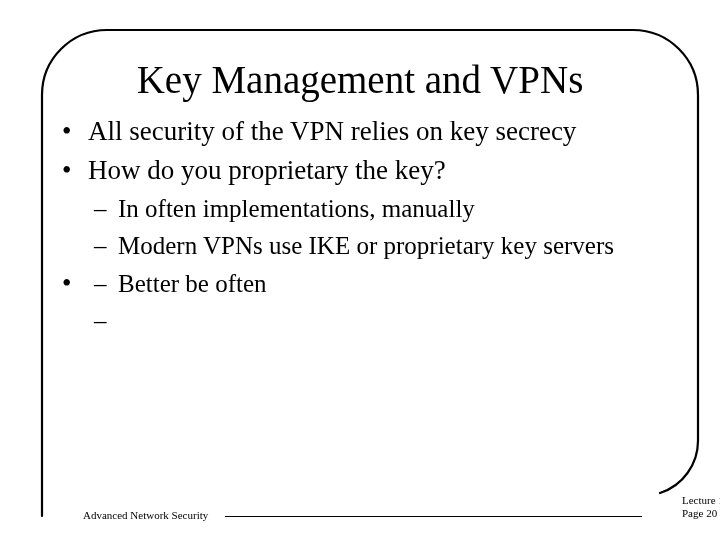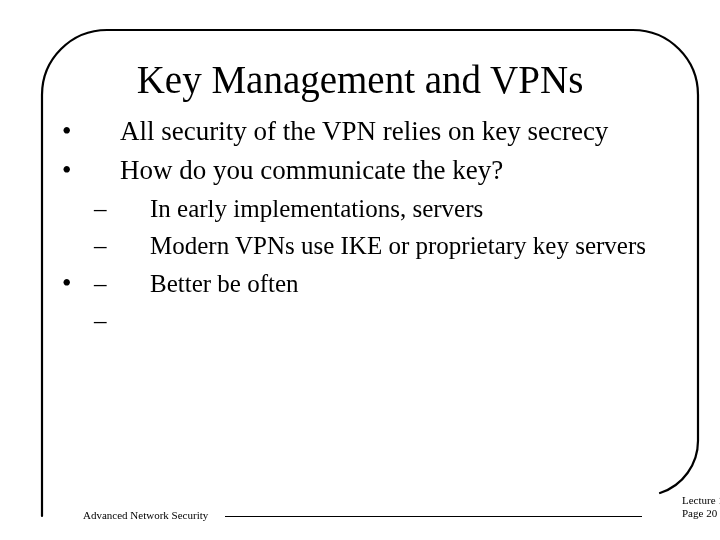--- a/index.html
+++ b/index.html
@@ -72,21 +72,21 @@
     margin: 0;
   }
   .l2 > .marker {
     position: absolute;
     left: 48px;
     top: 0;
     font-size: 25px;
     line-height: 37px;
   }
 
-  .txt { display: inline; margin-left: 32px; }
+  .txt { display: inline; }
 
   
   #footer-label {
     position: absolute;
     left: 83px;
     top: 508px;
     font-size: 11px;
     line-height: 14px;
     white-space: nowrap;
   }
@@ -127,26 +127,26 @@
 
   <div id="body">
 
     <div class="l1">
       <span class="marker">•</span>
       <span class="txt">All security of the VPN relies on key secrecy</span>
     </div>
 
     <div class="l1">
       <span class="marker">•</span>
-      <span class="txt">How do you communicate the key?</span>
+      <span class="txt">How do you proprietary the key?</span>
     </div>
 
     <div class="l2">
       <span class="marker">–</span>
-      <span class="txt">In early implementations, servers</span>
+      <span class="txt">In often implementations, manually</span>
     </div>
 
     <div class="l2">
       <span class="marker">–</span>
       <span class="txt">Modern VPNs use IKE or proprietary key servers</span>
     </div>
 
     <div class="l1">
       <span class="marker">•</span>
     </div>

